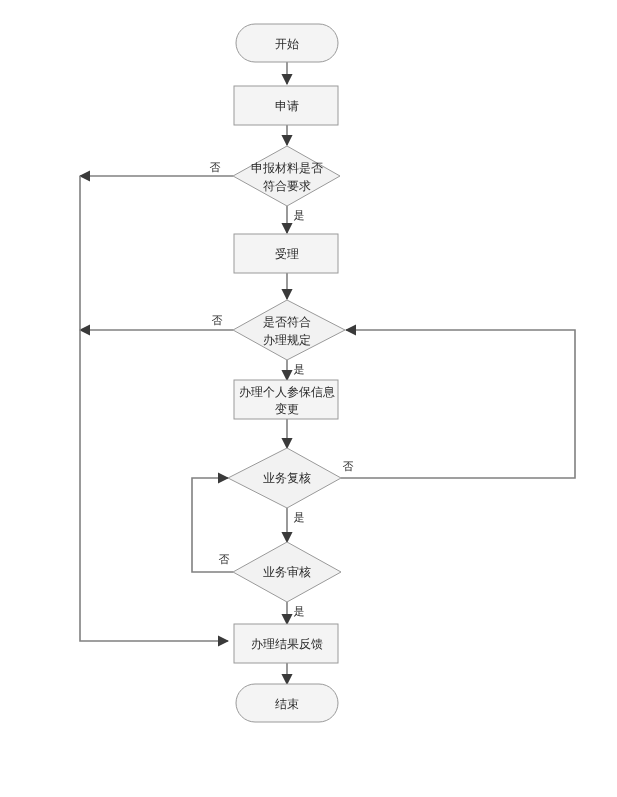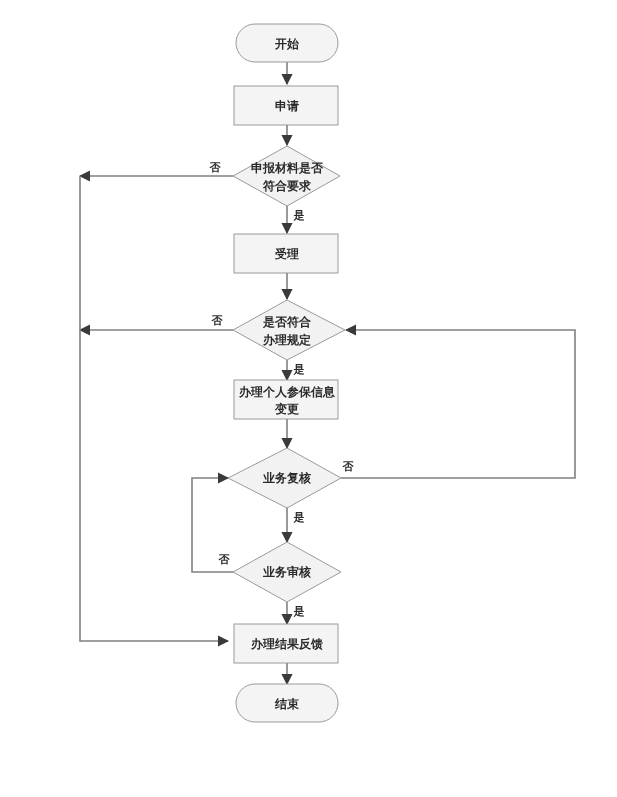--- a/index.html
+++ b/index.html
@@ -12,21 +12,20 @@
     width: 617px;
     height: 797px;
     font-family: "DejaVu Sans", "Liberation Sans", sans-serif;
     overflow: hidden;
   }
   #flow-root {
     position: relative;
     width: 617px;
     height: 797px;
     background: #ffffff;
-    font-weight: bold;
   }
   svg#flow-canvas {
     position: absolute;
     left: 0;
     top: 0;
     width: 617px;
     height: 797px;
   }
   .node-text {
     font-family: "DejaVu Sans", "Liberation Sans", sans-serif;

